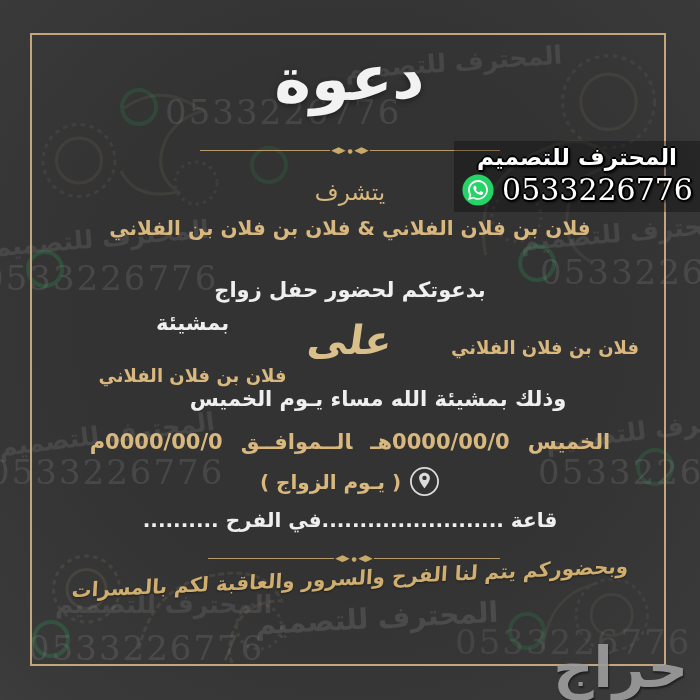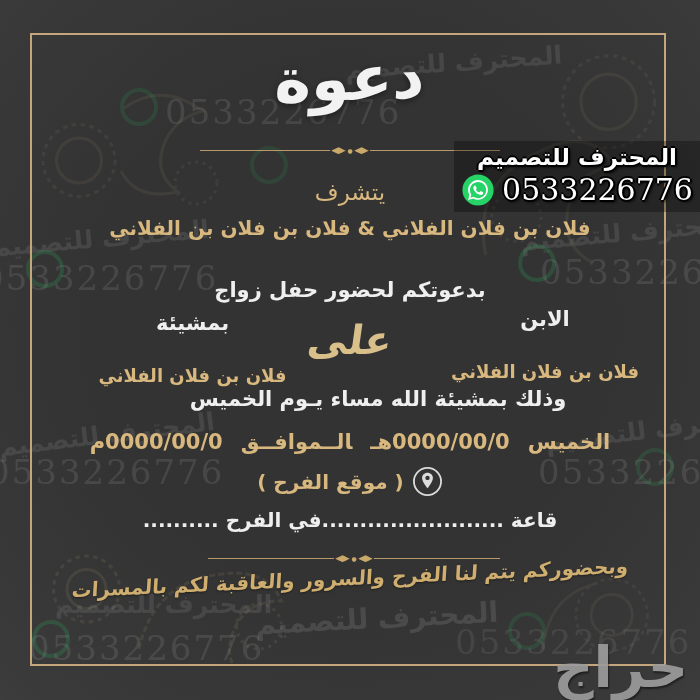--- a/index.html
+++ b/index.html
@@ -160,21 +160,20 @@
       </svg>
       <span class="badge-phone">0533226776</span>
     </div>
   </div>
 
   <div class="line gold intro">يتشرف</div>
   <div class="line gold hosts">فلان بن فلان  الفلاني &amp; فلان بن فلان بن الفلاني</div>
   <div class="line white invite">بدعوتكم لحضور حفل زواج</div>
 
   <div class="col col-groom">
-    <div class="col-label">الابن</div>
     <div class="col-name">فلان بن فلان الفلاني</div>
   </div>
 
   <div class="line ala">على</div>
 
   <div class="col col-bride">
     <div class="col-label">بمشيئة</div>
     <div class="col-name">فلان بن فلان الفلاني</div>
   </div>
 
@@ -182,21 +181,21 @@
 
   <div class="line gold dateline">
     <span>الخميس</span><span>0000/00/0هـ</span><span>الــموافــق</span><span>0000/00/0م</span>
   </div>
 
   <div class="venue-row">
     <svg class="pin-icon" viewBox="0 0 24 24">
       <circle cx="12" cy="12" r="10.5" fill="none" stroke="#dcdcdc" stroke-width="1.4"></circle>
       <path d="M12 5.2c-2.4 0-4.2 1.8-4.2 4.1 0 3 4.2 7.9 4.2 7.9s4.2-4.9 4.2-7.9c0-2.3-1.8-4.1-4.2-4.1zm0 5.7a1.7 1.7 0 1 1 0-3.4 1.7 1.7 0 0 1 0 3.4z" fill="#dcdcdc"></path>
     </svg>
-    <span>( موقع الفرح )</span>
+    <span>( يـوم الزواج )</span>
   </div>
 
   <div class="line white venue">قاعة ........................في الفرح ..........</div>
 
   <div class="divider div2">
     <span class="div-line"></span>
     <span class="orn-d">◆</span>
     <span class="orn-dot">●</span>
     <span class="orn-d">◆</span>
     <span class="div-line"></span>

